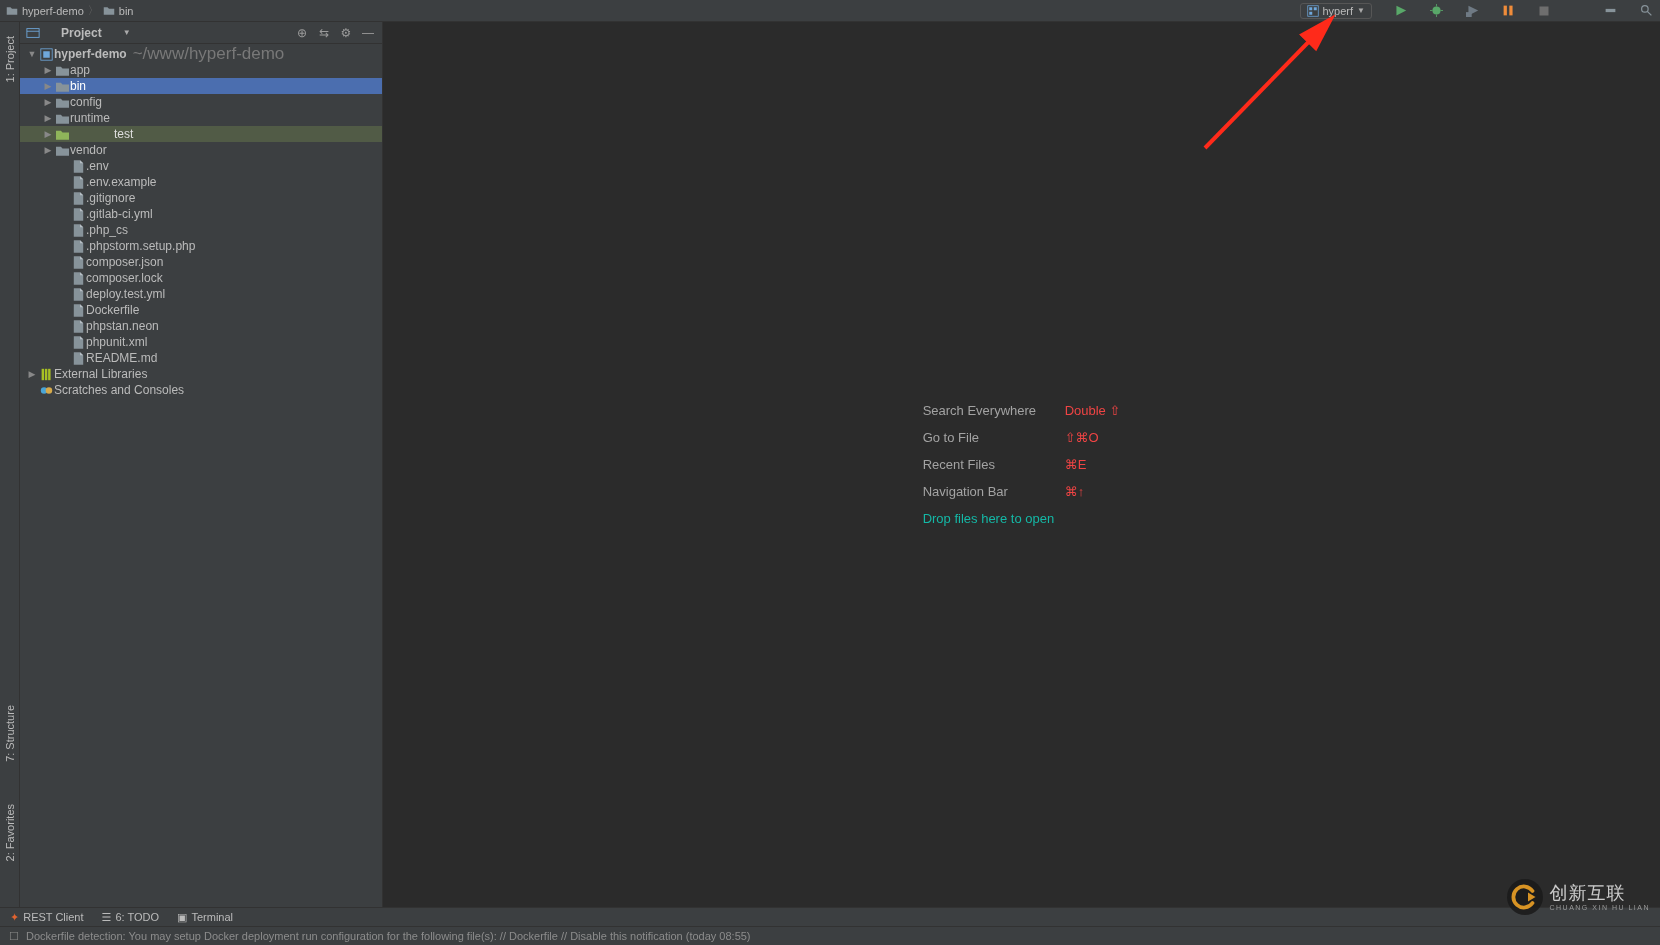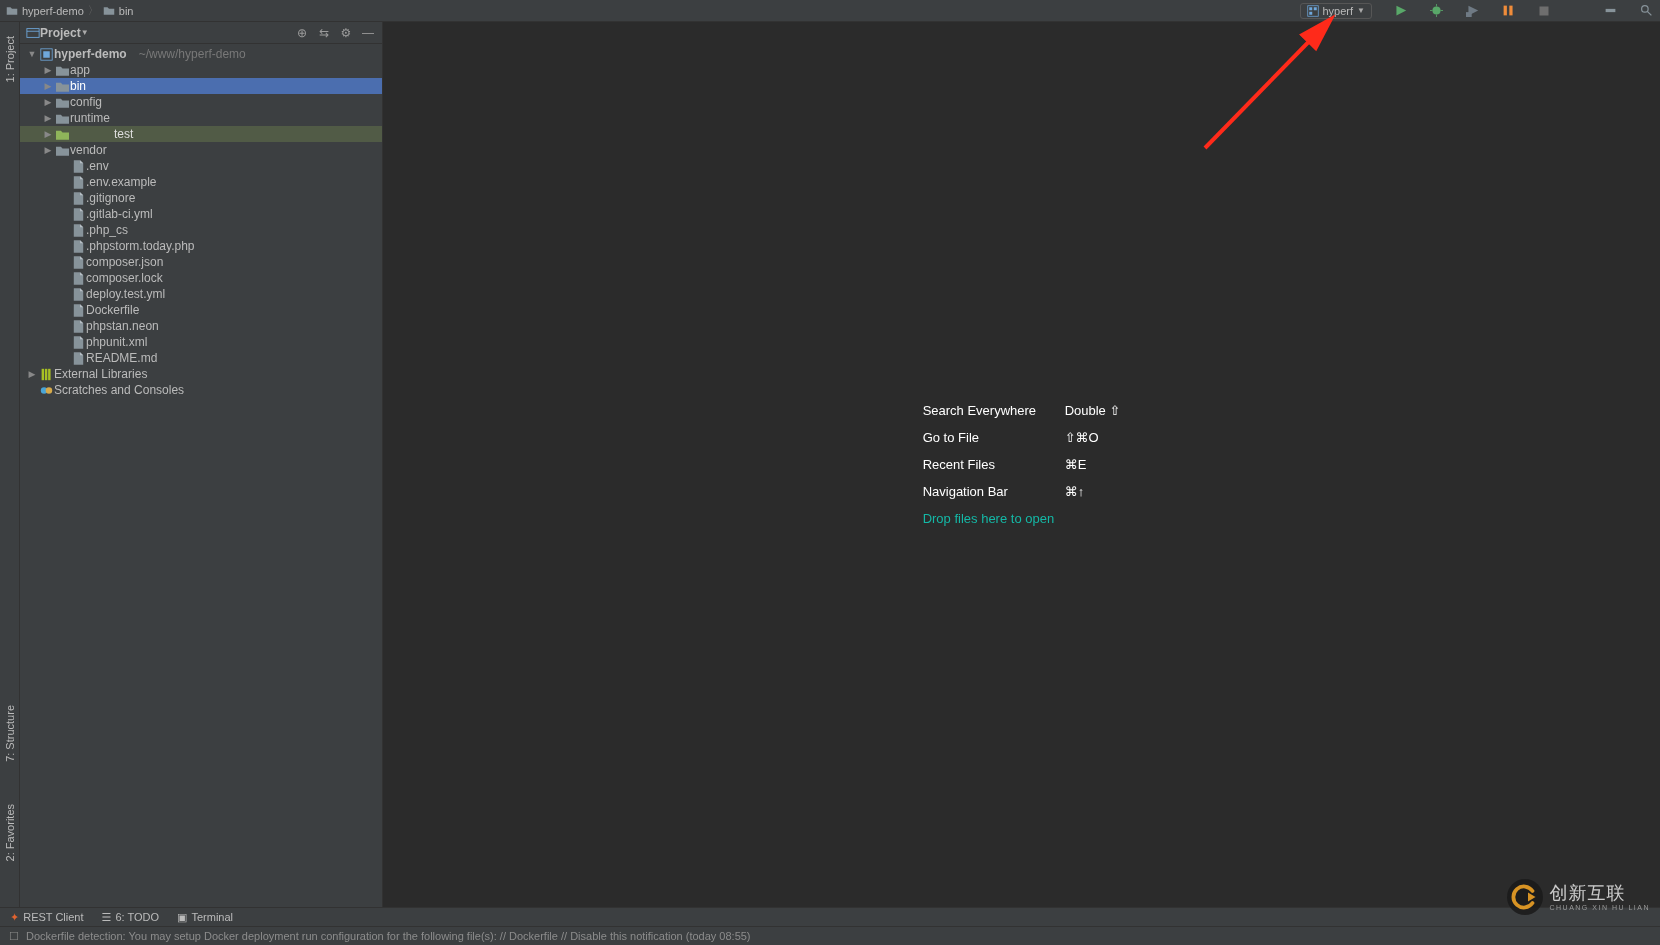--- a/index.html
+++ b/index.html
@@ -15,44 +15,44 @@
     .toolbar-icon { width:16px; height:16px; display:flex; align-items:center; justify-content:center; cursor:pointer; }
     
     
     .main { display:flex; height:calc(100% - 22px - 20px - 18px); }
     .left-gutter { width:20px; background:#3c3f41; border-right:1px solid #323232; display:flex; flex-direction:column; align-items:center; gap:30px; padding-top:8px; }
     .left-gutter .vtab { writing-mode:vertical-rl; transform:rotate(180deg); font-size:11px; color:#bbbbbb; cursor:pointer; padding:6px 2px; }
     
     
     .project-panel { width:363px; background:#3c3f41; border-right:1px solid #323232; display:flex; flex-direction:column; }
     .panel-header { height:22px; display:flex; align-items:center; padding:0 6px; border-bottom:1px solid #323232; background:#3c3f41; }
-    .panel-title { display:flex; align-items:center; gap:0; font-size:12px; font-weight:bold; color:#bbb; }
+    .panel-title { display:flex; align-items:center; gap:21px; font-size:12px; font-weight:bold; color:#bbb; }
     .panel-tools { margin-left:auto; display:flex; gap:6px; }
     .panel-tools span { width:16px; height:16px; display:flex; align-items:center; justify-content:center; color:#9a9a9a; cursor:pointer; font-size:12px;}
     
     .tree { flex:1; overflow:auto; font-size:12px; padding-top:2px; }
     .tree-row { display:flex; align-items:center; height:16px; padding-left:0; white-space:nowrap; cursor:pointer; line-height:16px;}
     .tree-row .arrow { width:12px; display:inline-flex; justify-content:center; color:#888; font-size:9px;}
     .tree-row .icon { width:16px; display:inline-flex; justify-content:center; font-size:11px;}
     .tree-row .label { color:#bbbbbb; }
-    .tree-row .path { color:#787878; margin-left:12px; font-size:12px;}
+    .tree-row .path { color:#787878; margin-left:6px; font-size:17px;}
     .tree-row.selected { background:#4b6eaf; }
     .tree-row.selected .label { color:#fff; }
     .tree-row.highlight { background:#515b46; }
     .tree-row.highlight .label { color:#dedede;padding-left:44px;}
     .indent0 { padding-left:6px; }
     .indent1 { padding-left:22px; }
     .indent2 { padding-left:38px; }
     
     
     .editor { flex:1; background:#2b2b2b; display:flex; align-items:center; justify-content:center; position:relative; }
     .hints { display:flex; flex-direction:column; gap:12px; }
     .hint-row { display:flex; align-items:center; gap:12px; font-size:13px; }
-    .hint-label { color:#ffffff; min-width:130px; }
-    .hint-key { color:#ffffff; font-weight:500; }
+    .hint-label { color:#a3a3a3; min-width:130px; }
+    .hint-key { color:#ef4444; font-weight:500; }
     .hint-text { color:#14b8a6;text-align:center; }
     
     
     .bottom-tabs { height:20px; background:#3c3f41; border-top:1px solid #323232; border-bottom:1px solid #323232; display:flex; align-items:center; gap:18px; padding:0 10px; font-size:11px; color:#bbb; }
     .bottom-tabs .btab { display:flex; align-items:center; gap:4px; cursor:pointer; }
     .statusbar { height:18px; background:#3c3f41; display:flex; align-items:center; padding:0 6px; font-size:11px; color:#8c8c8c; }
     .statusbar .status-icon { width:16px; display:flex; justify-content:center; margin-right:4px;}
     
     
     .red-arrow { position:absolute; pointer-events:none; }
@@ -292,21 +292,21 @@
           <span class="label">.php_cs</span>
         </div>
         <div class="tree-row indent2">
           <span class="arrow"></span>
           <span class="icon">
             <svg width="11" height="13" viewBox="0 0 14 16">
               <path fill="#87939a" d="M1 0h8l4 4v12H1z"></path>
               <path fill="#b8c0c7" d="M9 0v4h4z"></path>
             </svg>
           </span>
-          <span class="label">.phpstorm.today.php</span>
+          <span class="label">.phpstorm.setup.php</span>
         </div>
         <div class="tree-row indent2">
           <span class="arrow"></span>
           <span class="icon">
             <svg width="11" height="13" viewBox="0 0 14 16">
               <path fill="#87939a" d="M1 0h8l4 4v12H1z"></path>
               <path fill="#b8c0c7" d="M9 0v4h4z"></path>
             </svg>
           </span>
           <span class="label">composer.json</span>

